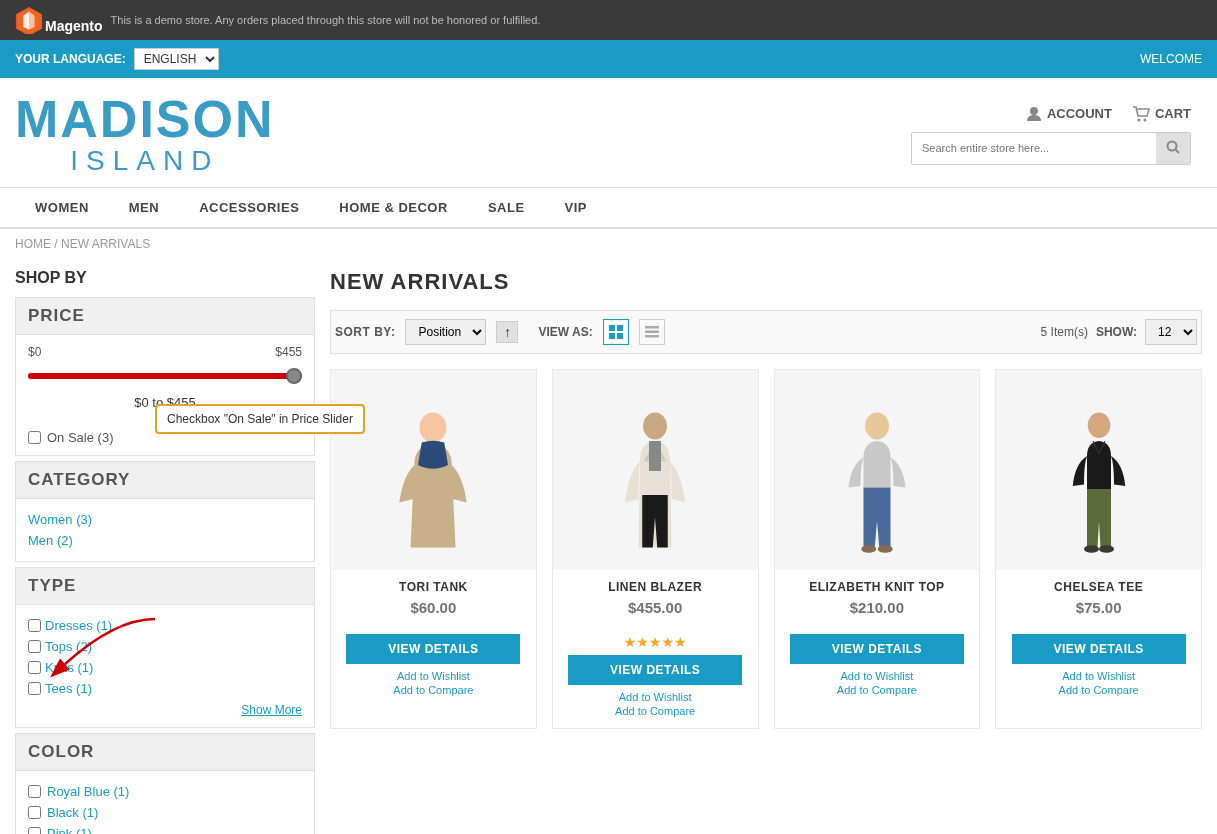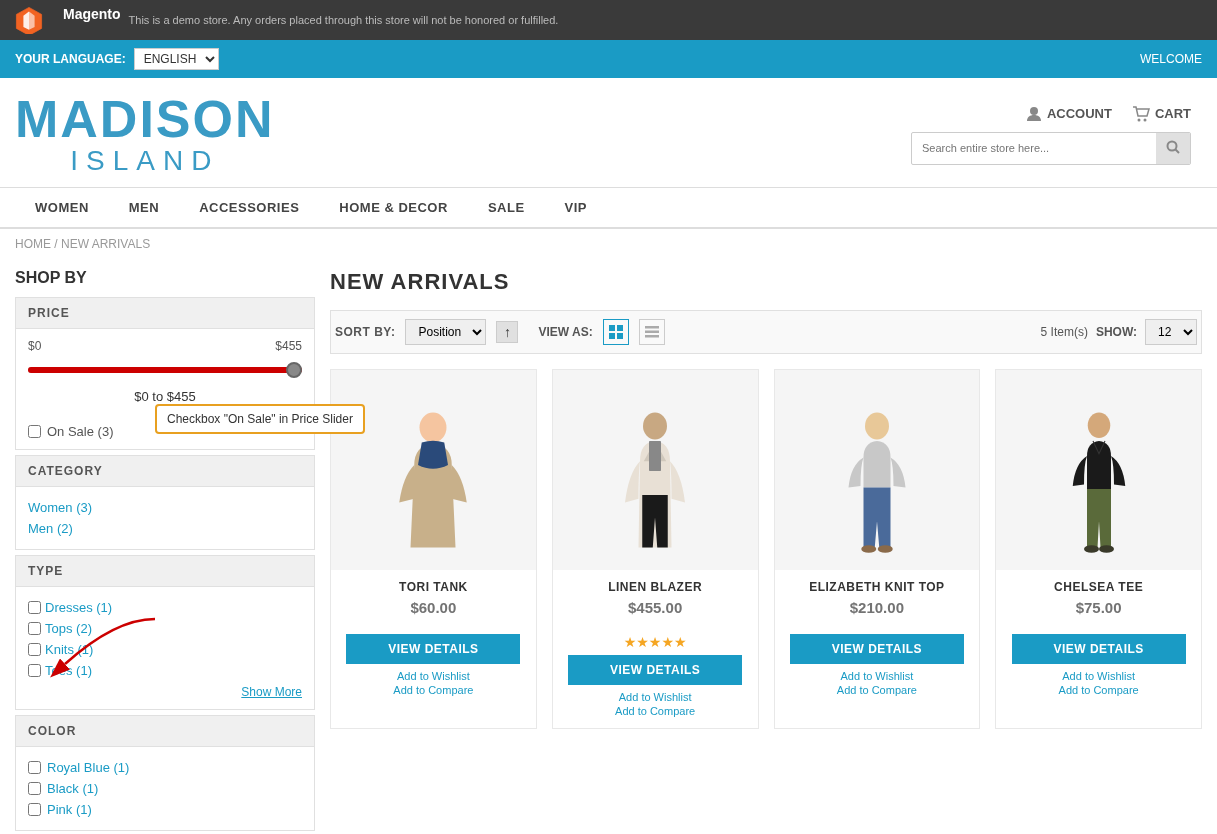--- a/index.html
+++ b/index.html
@@ -10,22 +10,22 @@
       background: #3a3a3a;
       color: #bbb;
       font-size: 11px;
       padding: 6px 15px;
       display: flex;
       align-items: center;
       gap: 8px;
     }
     .top-bar .magento-logo {
       display: flex;
-      align-items: flex-start;
-      gap: 20px;
+      align-items: flex-end;
+      gap: 2px;
     }
     .magento-icon {
       width: 28px;
       height: 28px;
     }
 
     
     .lang-bar {
       background: #1a9bc5;
       color: #fff;
@@ -160,21 +160,21 @@
       margin-bottom: 10px;
       margin-top: 10px;
     }
     .filter-section {
       border: 1px solid #e0e0e0;
       margin-bottom: 5px;
     }
     .filter-section-header {
       background: #f0f0f0;
       padding: 8px 12px;
-      font-size: 12px;
+      font-size: 17px;
       font-weight: bold;
       color: #555;
       letter-spacing: 1px;
       border-bottom: 1px solid #e0e0e0;
     }
     .filter-section-body {
       padding: 10px 12px;
     }
     .price-range-labels {
       display: flex;

